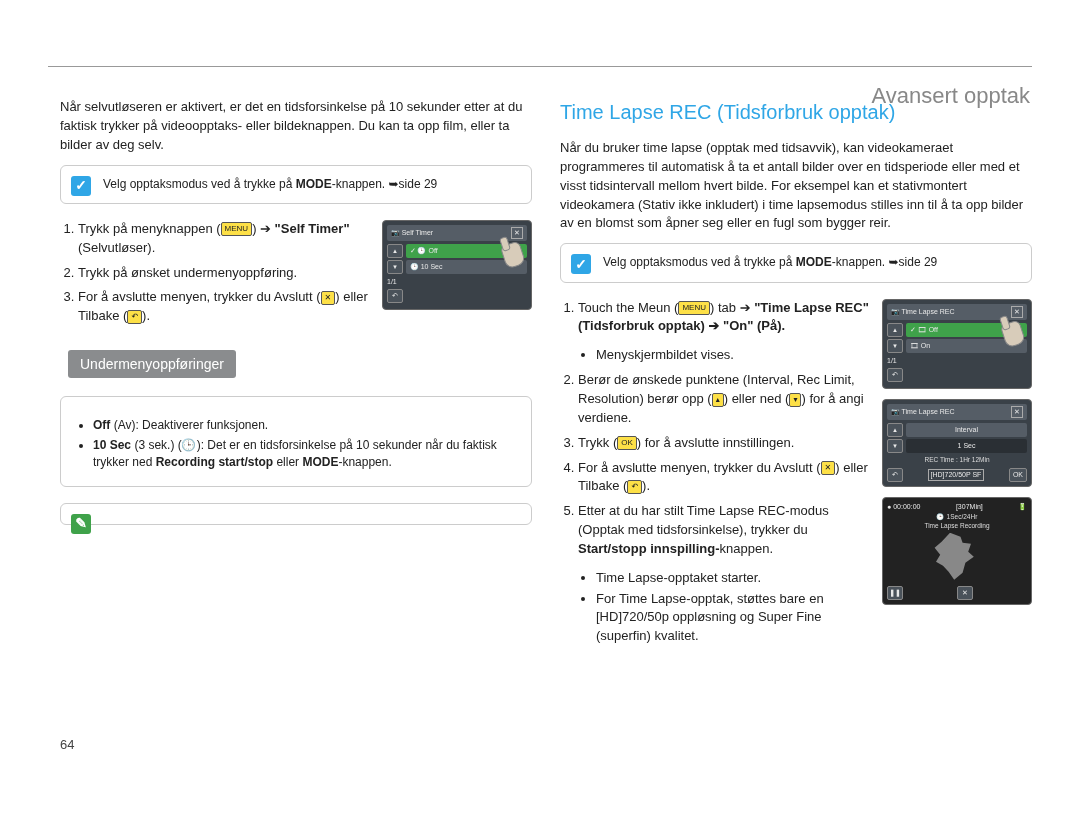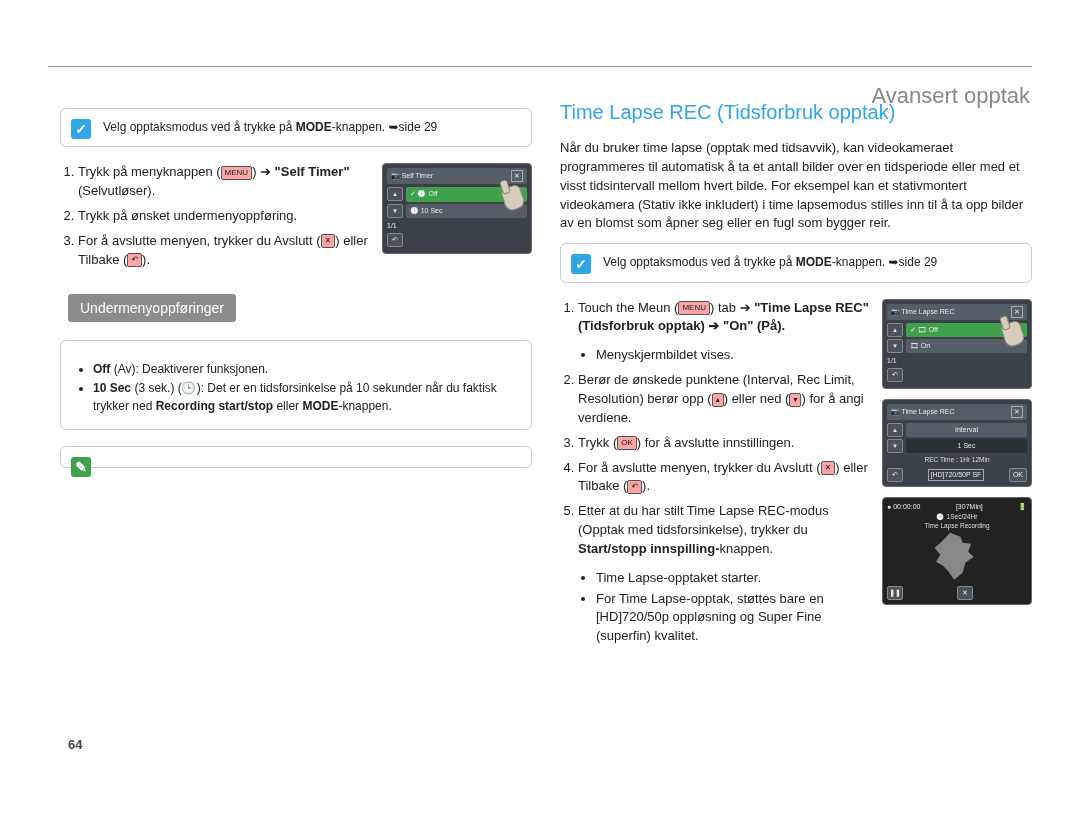--- a/index.html
+++ b/index.html
@@ -25,37 +25,38 @@
   .lcd-close{width:10px;height:10px;border:1px solid #aaa;display:inline-flex;align-items:center;justify-content:center;font-size:7px;}
   .lcd-row{display:flex;align-items:center;gap:3px;margin:2px 0;}
   .lcd-btn{width:14px;height:12px;border:1px solid #888;border-radius:2px;display:inline-flex;align-items:center;justify-content:center;background:#4a525a;font-size:7px;}
   .lcd-opt{flex:1;background:#555d66;border-radius:2px;padding:2px 4px;font-size:7px;}
   .lcd-opt.sel{background:#3fa24a;}
   .lcd-footer{display:flex;justify-content:space-between;align-items:center;margin-top:3px;}
   .hand{position:absolute;right:4px;top:18px;width:30px;height:30px;border-radius:4px;}
   .hand:before{content:"";position:absolute;width:18px;height:22px;background:#d8ccba;border:1px solid #888;border-radius:6px 6px 8px 8px;left:6px;top:4px;transform:rotate(-18deg);}
   .hand:after{content:"";position:absolute;width:6px;height:12px;background:#d8ccba;border:1px solid #888;border-radius:3px;left:4px;top:-2px;transform:rotate(-18deg);}
   .subhdr{background:#8a8c8e;color:#fff;display:inline-block;padding:4px 12px;border-radius:3px;font-size:14px;margin:6px 0 8px 8px;}
-  .keyicon{display:inline-block;border:1px solid #555;border-radius:2px;padding:0 3px;font-size:8px;line-height:12px;vertical-align:middle;background:#fca5a5;font-family:Arial;}
-  .pagenum{position:absolute;bottom:28px;left:68px;color:#444;font-size:13px;font-weight:bold;}
+  .keyicon{display:inline-block;border:1px solid #555;border-radius:2px;padding:0 3px;font-size:8px;line-height:12px;vertical-align:middle;background:#fde047;font-family:Arial;}
+  .pagenum{position:absolute;bottom:28px;left:60px;color:#444;font-size:13px;}
   .lcd.dark{background:#222;}
   .map-sil{width:70px;height:50px;background:#888;margin:2px auto;clip-path:polygon(40% 0,55% 8%,58% 20%,70% 22%,66% 38%,74% 48%,62% 60%,58% 80%,46% 94%,38% 78%,30% 66%,20% 58%,26% 44%,18% 30%,28% 18%);} 
   .smalltxt{font-size:6.5px;text-align:center;color:#ddd;}
   b{font-weight:bold;}
 </style>
 </head>
 <body>
 <div class="page">
 
 <div class="rule"></div>
 <div class="chapter">Avansert opptak</div>
 
 <div class="cols">
 
   <div class="col">
+    <p>Når selvutløseren er aktivert, er det en tidsforsinkelse på 10 sekunder etter at du faktisk trykker på videoopptaks- eller bildeknappen. Du kan ta opp film, eller ta bilder av deg selv.</p>
 
     <div class="notebox">
       <span class="nicon">✓</span>
       <span>Velg opptaksmodus ved å trykke på </span><b>MODE</b><span>-knappen. ➥side 29</span>
     </div>
 
     <div class="stepwrap">
       <ol class="steps">
         <li>
           <span>Trykk på menyknappen (</span><span class="keyicon">MENU</span><span>) ➔ </span><b>"Self Timer"</b><span> (Selvutløser).</span>

